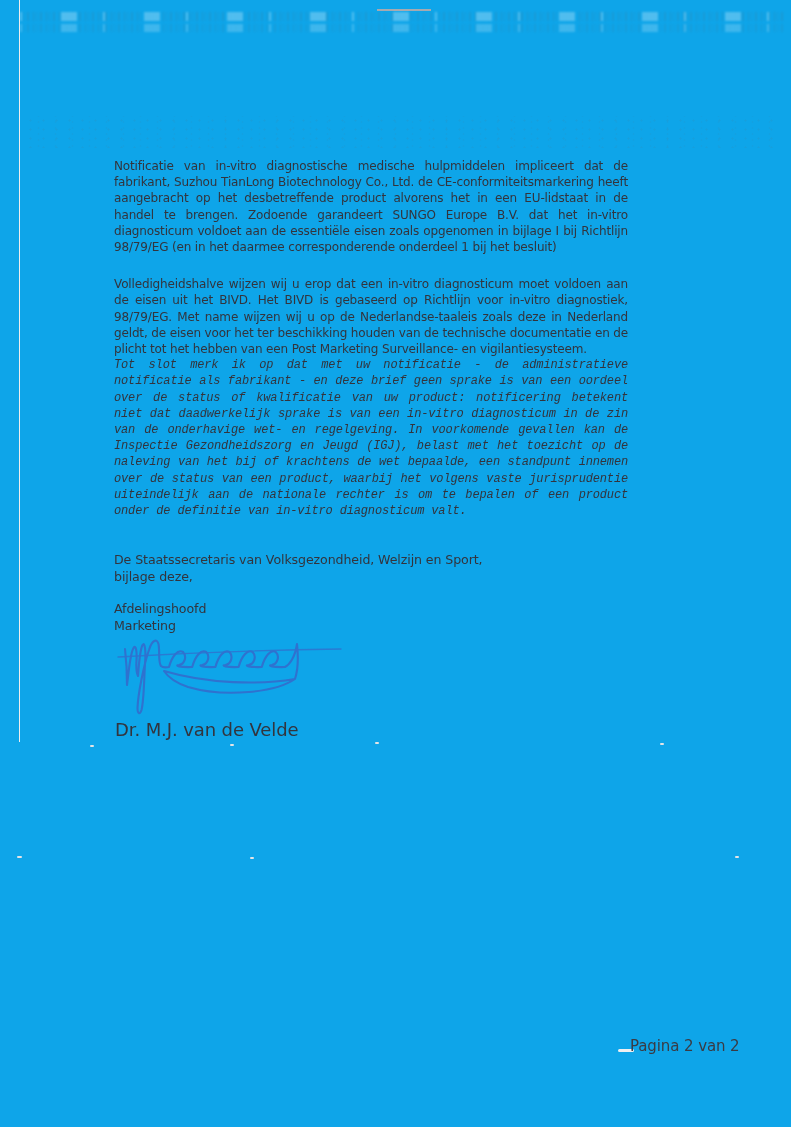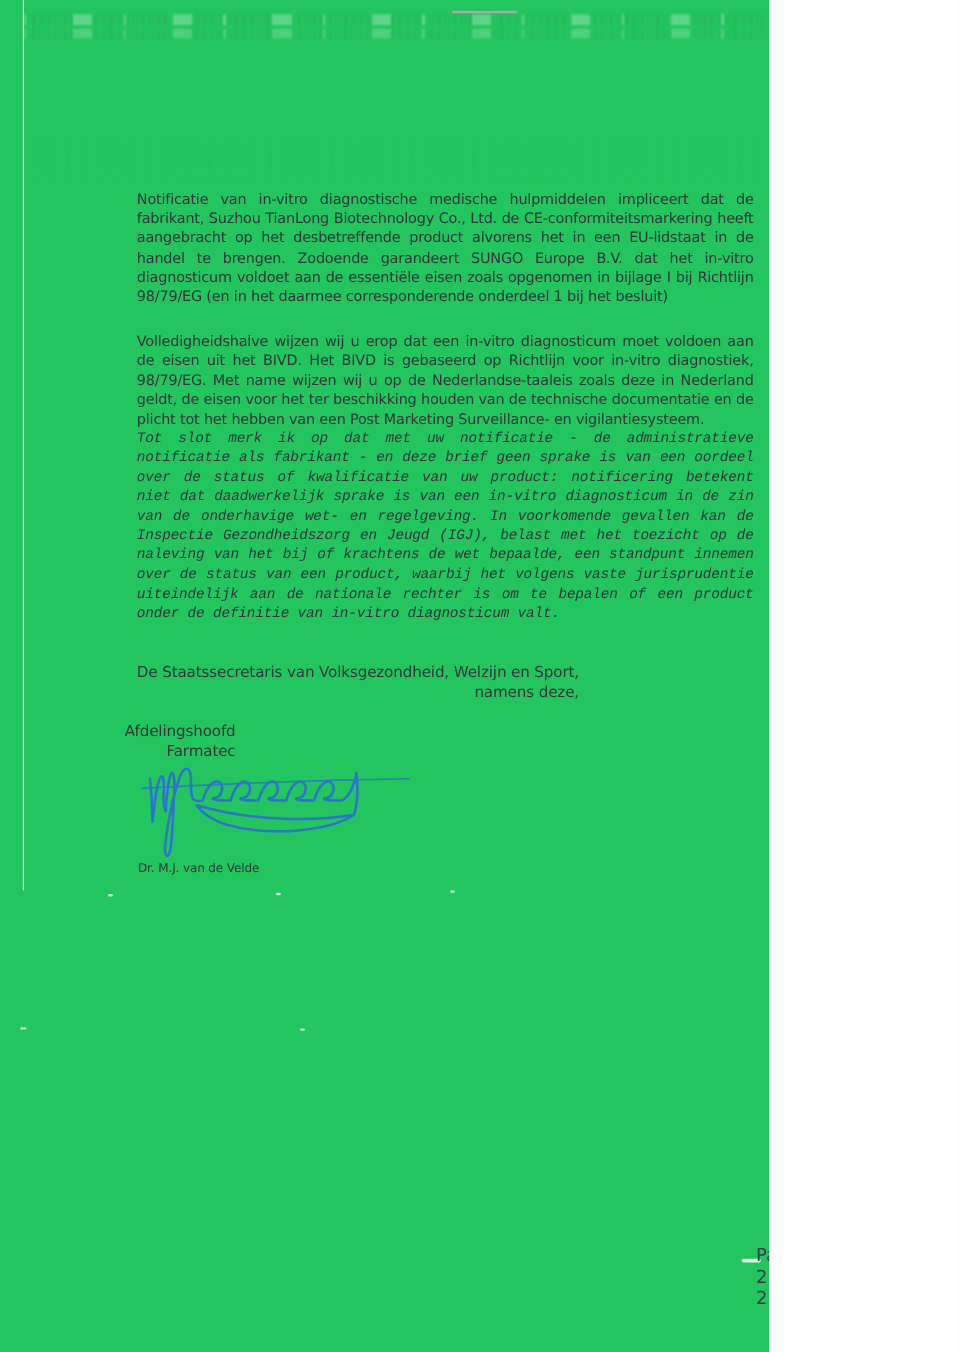--- a/index.html
+++ b/index.html
@@ -1,19 +1,19 @@
 <!DOCTYPE html>
 <html><head>
 <meta charset="utf-8">
 <style>
   html,body{margin:0;padding:0;background:#ffffff;}
   .page{
     position:relative;
-    width:641px;height:1127px;
-    background:#22c55e;
+    width:791px;height:1127px;
+    background:#0ea5e9;
     overflow:hidden;
     font-family:"DejaVu Sans","Liberation Sans",sans-serif;
     color:#33343d;
   }
   
   .noise-row{
     position:absolute;left:20px;right:6px;height:9px;
     background:
       repeating-linear-gradient(90deg, rgba(255,255,255,.95) 0 2px, transparent 2px 41px, rgba(255,255,255,.9) 41px 57px, transparent 57px 83px),
       repeating-linear-gradient(90deg, rgba(88,93,104,.7) 0 1px, transparent 1px 3px, rgba(88,93,104,.4) 3px 4px, transparent 4px 7px, rgba(88,93,104,.55) 7px 9px, transparent 9px 13px);
@@ -46,33 +46,33 @@
   .body-text p{margin:0;}
   .body-text p.p1{margin-bottom:21px;}
   .body-text p.p2{}
   .body-text p.italic{font-style:italic;font-family:Liberation Mono, monospace;}
 
   .closing-org{
     position:absolute;left:114px;top:551px;
     font-size:12.6px;line-height:17px;letter-spacing:-0.1px;
   }
   .closing-role{
-    position:absolute;left:104px;top:600px;
+    position:absolute;left:114px;top:600px;
     font-size:12.6px;line-height:17px;letter-spacing:-0.1px;
   }
-  .closing-org span,.closing-role span{display:block;text-align:right;}
+  .closing-org span,.closing-role span{display:block;}
 
   .signature{position:absolute;left:108px;top:632px;}
   .signature path{fill:none;stroke:#2f72cf;stroke-linecap:round;stroke-linejoin:round;}
   .signature .main{stroke-width:2.1px;}
   .signature .cross-line{stroke-width:1.3px;opacity:.85;}
 
   .signer-name{
     position:absolute;left:115px;top:719px;
-    font-size:10px;letter-spacing:-0.1px;
+    font-size:18px;letter-spacing:-0.1px;
   }
   .page-footer{
     position:absolute;left:630px;top:1037px;
     font-size:15px;color:#3a3b44;letter-spacing:-0.1px;
   }
 </style>
 </head>
 <body>
 
 <div class="page">
@@ -92,26 +92,26 @@
   <div class="smudge"></div>
 
   <div class="body-text">
     <p class="p1">Notificatie van in-vitro diagnostische medische hulpmiddelen impliceert dat de fabrikant, Suzhou TianLong Biotechnology Co., Ltd. de CE-conformiteitsmarkering heeft aangebracht op het desbetreffende product alvorens het in een EU-lidstaat in de handel te brengen. Zodoende garandeert SUNGO Europe B.V. dat het in-vitro diagnosticum voldoet aan de essentiële eisen zoals opgenomen in bijlage I bij Richtlijn 98/79/EG (en in het daarmee corresponderende onderdeel 1 bij het besluit)</p>
     <p class="p2">Volledigheidshalve wijzen wij u erop dat een in-vitro diagnosticum moet voldoen aan de eisen uit het BIVD. Het BIVD is gebaseerd op Richtlijn voor in-vitro diagnostiek, 98/79/EG. Met name wijzen wij u op de Nederlandse-taaleis zoals deze in Nederland geldt, de eisen voor het ter beschikking houden van de technische documentatie en de plicht tot het hebben van een Post Marketing Surveillance- en vigilantiesysteem.</p>
     <p class="italic">Tot slot merk ik op dat met uw notificatie - de administratieve notificatie als fabrikant - en deze brief geen sprake is van een oordeel over de status of kwalificatie van uw product: notificering betekent niet dat daadwerkelijk sprake is van een in-vitro diagnosticum in de zin van de onderhavige wet- en regelgeving. In voorkomende gevallen kan de Inspectie Gezondheidszorg en Jeugd (IGJ), belast met het toezicht op de naleving van het bij of krachtens de wet bepaalde, een standpunt innemen over de status van een product, waarbij het volgens vaste jurisprudentie uiteindelijk aan de nationale rechter is om te bepalen of een product onder de definitie van in-vitro diagnosticum valt.</p>
   </div>
 
   <div class="closing-org">
     <span>De Staatssecretaris van Volksgezondheid, Welzijn en Sport,</span>
-    <span>namens deze,</span>
+    <span>bijlage deze,</span>
   </div>
 
   <div class="closing-role">
     <span>Afdelingshoofd</span>
-    <span>Farmatec</span>
+    <span>Marketing</span>
   </div>
 
   <svg class="signature" width="240" height="92" viewBox="0 0 240 92">
     <path class="cross-line" d="M 10 25 C 80 21, 160 18, 233 17"></path>
     <path class="main" d="
       M 17 17
       C 18.5 30, 19 44, 19 53
       C 21 38, 22 22, 25.5 16
       C 28 12, 29 20, 28.5 28
       C 28 36, 29 42, 30 44

